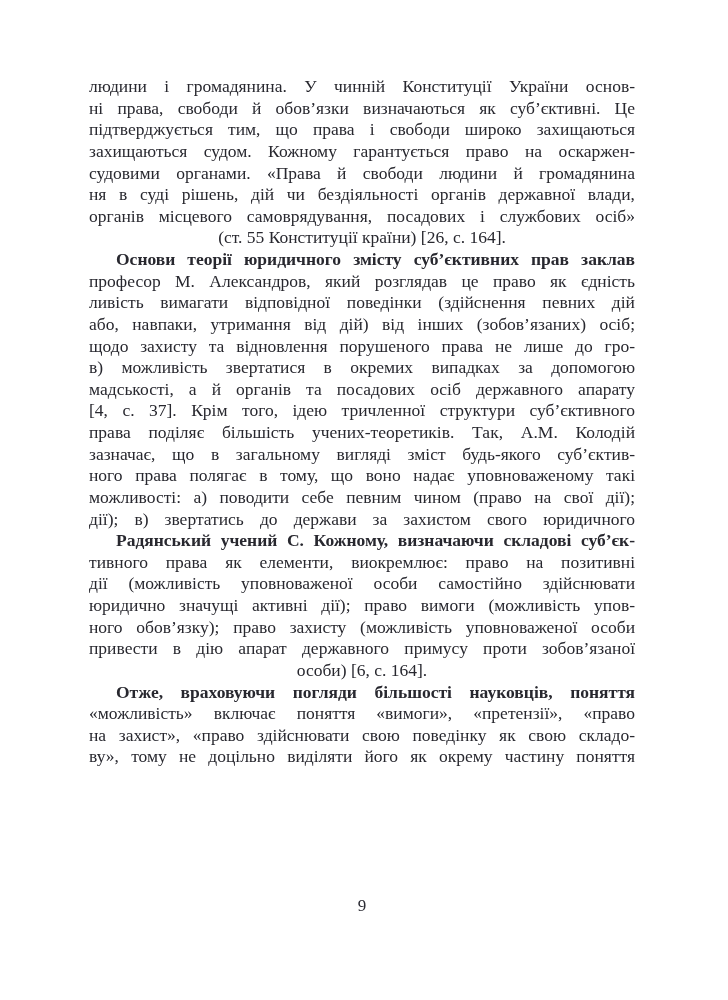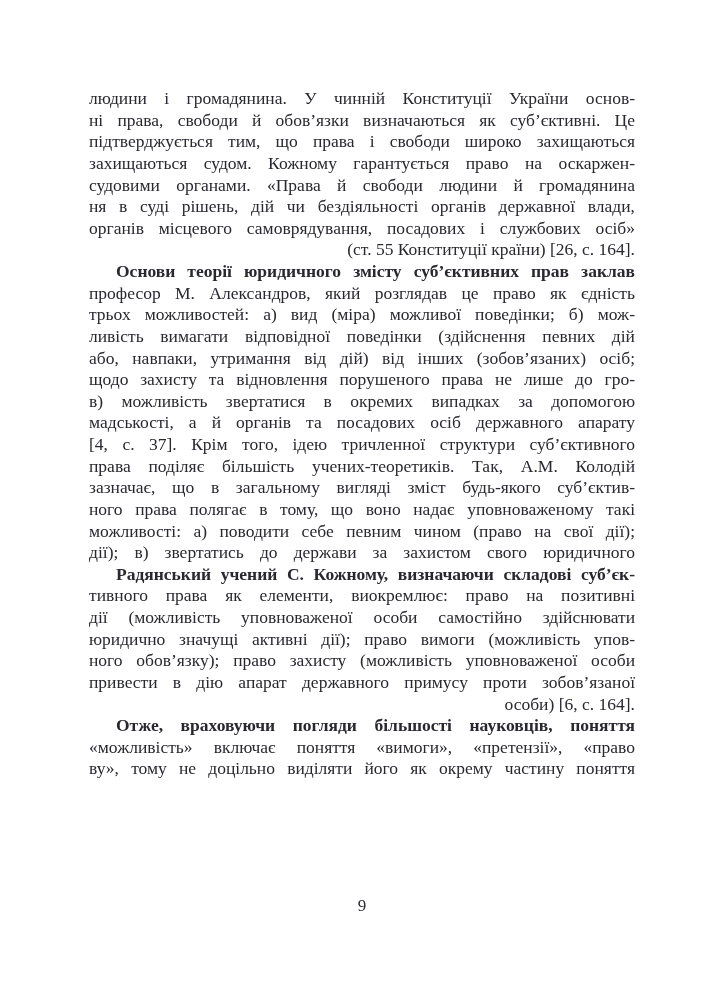--- a/index.html
+++ b/index.html
@@ -13,28 +13,28 @@
     height: 1000px;
     margin: 0 auto;
     background: #ffffff;
     font-family: "Liberation Serif", "DejaVu Serif", serif;
     color: #28282f;
     overflow: hidden;
   }
   .text-block {
     position: absolute;
     left: 89px;
-    top: 88px;
+    top: 76px;
     width: 546px;
     font-size: 17.5px;
     line-height: 21.63px;
   }
   .paragraph { margin: 0; }
   .line {
-    text-align: right;
+    text-align: center;
     white-space: normal;
     overflow: hidden;
     height: 21.63px;
   }
   .line.jl {
     text-align: justify;
     text-align-last: justify;
   }
   .line.ind {
     text-indent: 27px;
@@ -61,21 +61,20 @@
         <div class="line jl">підтверджується тим, що права і свободи широко захищаються</div>
         <div class="line jl">захищаються судом. Кожному гарантується право на оскаржен-</div>
         <div class="line jl">судовими органами. «Права й свободи людини й громадянина</div>
         <div class="line jl">ня в суді рішень, дій чи бездіяльності органів державної влади,</div>
         <div class="line jl">органів місцевого самоврядування, посадових і службових осіб»</div>
         <div class="line">(ст. 55 Конституції країни) [26, с. 164].</div>
       </div>
       <div class="paragraph">
         <div class="line jl ind">Основи теорії юридичного змісту суб’єктивних прав заклав</div>
         <div class="line jl">професор М. Александров, який розглядав це право як єдність</div>
-        <div class="line jl">трьох можливостей: а) вид (міра) можливої поведінки; б) мож-</div>
         <div class="line jl">ливість вимагати відповідної поведінки (здійснення певних дій</div>
         <div class="line jl">або, навпаки, утримання від дій) від інших (зобов’язаних) осіб;</div>
         <div class="line jl">щодо захисту та відновлення порушеного права не лише до гро-</div>
         <div class="line jl">в) можливість звертатися в окремих випадках за допомогою</div>
         <div class="line jl">мадськості, а й органів та посадових осіб державного апарату</div>
         <div class="line jl">[4, с. 37]. Крім того, ідею тричленної структури суб’єктивного</div>
         <div class="line jl">права поділяє більшість учених-теоретиків. Так, А.М. Колодій</div>
         <div class="line jl">зазначає, що в загальному вигляді зміст будь-якого суб’єктив-</div>
         <div class="line jl">ного права полягає в тому, що воно надає уповноваженому такі</div>
         <div class="line jl">можливості: а) поводити себе певним чином (право на свої дії);</div>
@@ -86,17 +85,18 @@
         <div class="line jl">тивного права як елементи, виокремлює: право на позитивні</div>
         <div class="line jl">дії (можливість уповноваженої особи самостійно здійснювати</div>
         <div class="line jl">юридично значущі активні дії); право вимоги (можливість упов-</div>
         <div class="line jl">ного обов’язку); право захисту (можливість уповноваженої особи</div>
         <div class="line jl">привести в дію апарат державного примусу проти зобов’язаної</div>
         <div class="line">особи) [6, с. 164].</div>
       </div>
       <div class="paragraph">
         <div class="line jl ind">Отже, враховуючи погляди більшості науковців, поняття</div>
         <div class="line jl">«можливість» включає поняття «вимоги», «претензії», «право</div>
+        <div class="line jl">на захист», «право здійснювати свою поведінку як свою складо-</div>
         <div class="line jl">ву», тому не доцільно виділяти його як окрему частину поняття</div>
       </div>
     </div>
   <div class="page-number">9</div>
 </div>
 
 </body></html>

